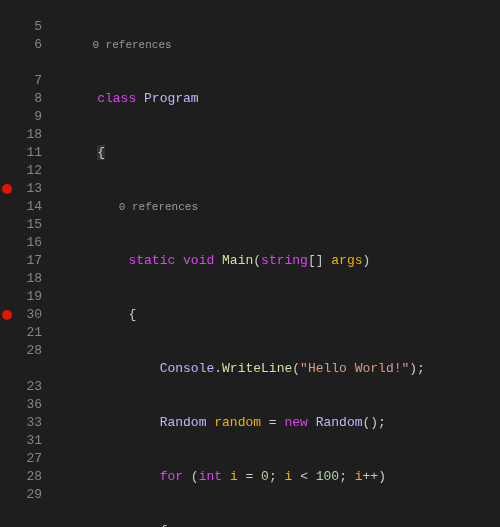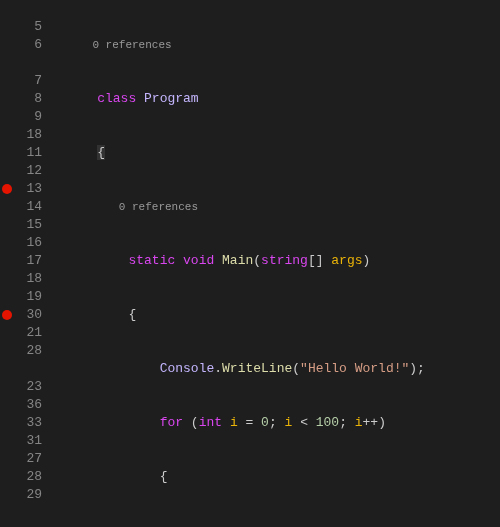--- a/index.html
+++ b/index.html
@@ -105,20 +105,21 @@
   </div>
 
   <div class="code">
     <div class="codelens">    <span>0 references</span></div>
     <div class="code-line">    <span class="kw">class</span><span class="cls"> Program</span></div>
     <div class="code-line">    <span class="pun hl-brace">{</span></div>
     <div class="codelens">        <span>0 references</span></div>
     <div class="code-line">        <span class="kw">static</span><span class="kw"> void</span><span class="mth"> Main</span><span class="pun">(</span><span class="kw">string</span><span class="pun">[]</span><span> </span><span class="var">args</span><span class="pun">)</span></div>
     <div class="code-line">        <span class="pun">{</span></div>
     <div class="code-line">            <span class="cls">Console</span><span class="pun">.</span><span class="mth">WriteLine</span><span class="pun">(</span><span class="str">"Hello World!"</span><span class="pun">);</span></div>
+    <div class="code-line">            <span class="cls">Random</span><span> </span><span class="var">random</span><span class="op"> = </span><span class="kw">new</span><span> </span><span class="cls">Random</span><span class="pun">();</span></div>
     <div class="code-line">            <span class="kw">for</span><span> </span><span class="pun">(</span><span class="kw">int</span><span> </span><span class="var">i</span><span class="op"> = </span><span class="num">0</span><span class="pun">; </span><span class="var">i</span><span class="op"> &lt; </span><span class="num">100</span><span class="pun">; </span><span class="var">i</span><span class="op">++</span><span class="pun">)</span></div>
     <div class="code-line">            <span class="pun">{</span></div>
     
     
     
     
     
     
     
     

